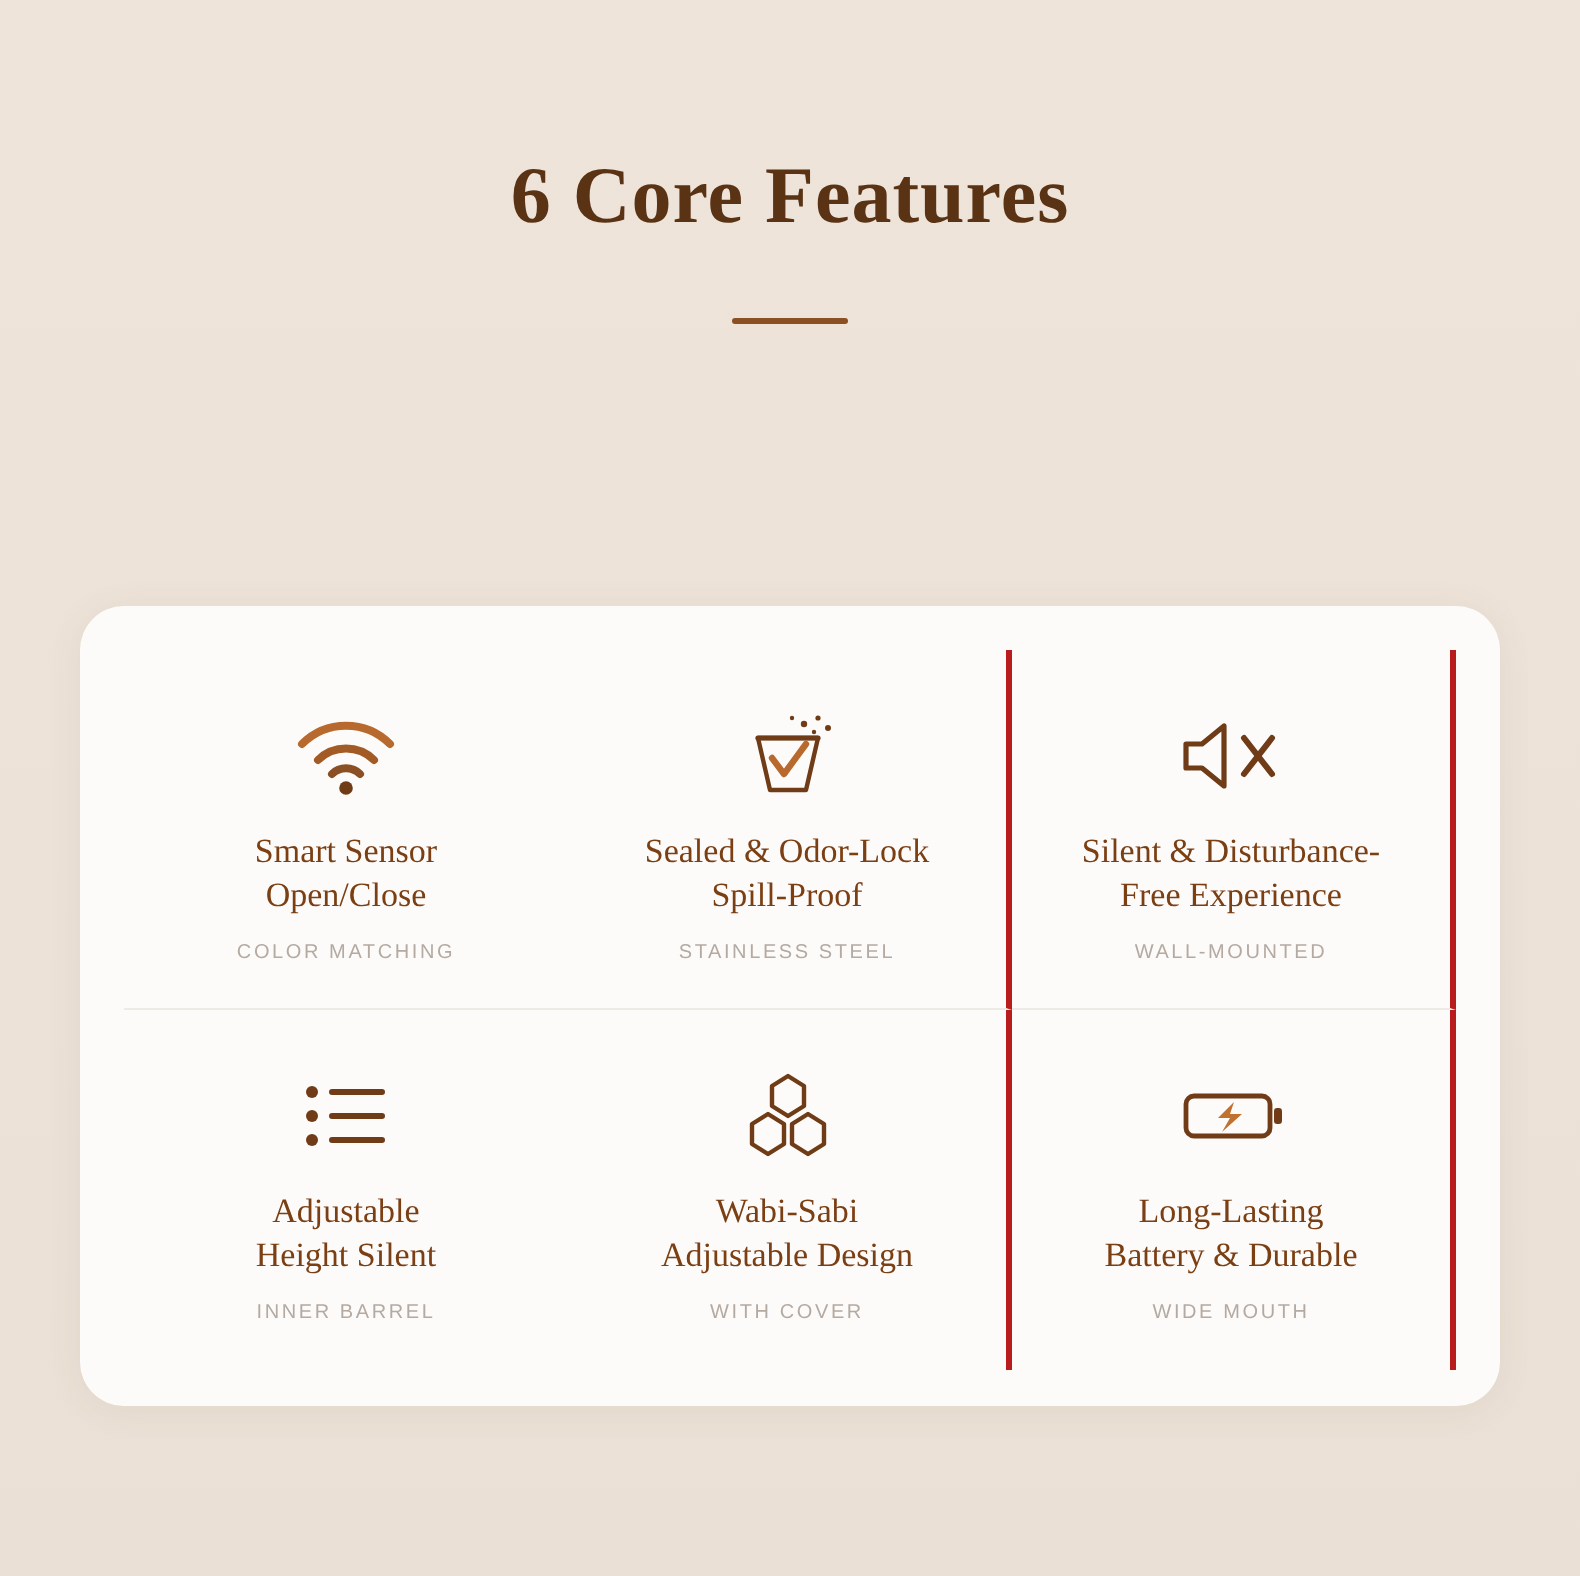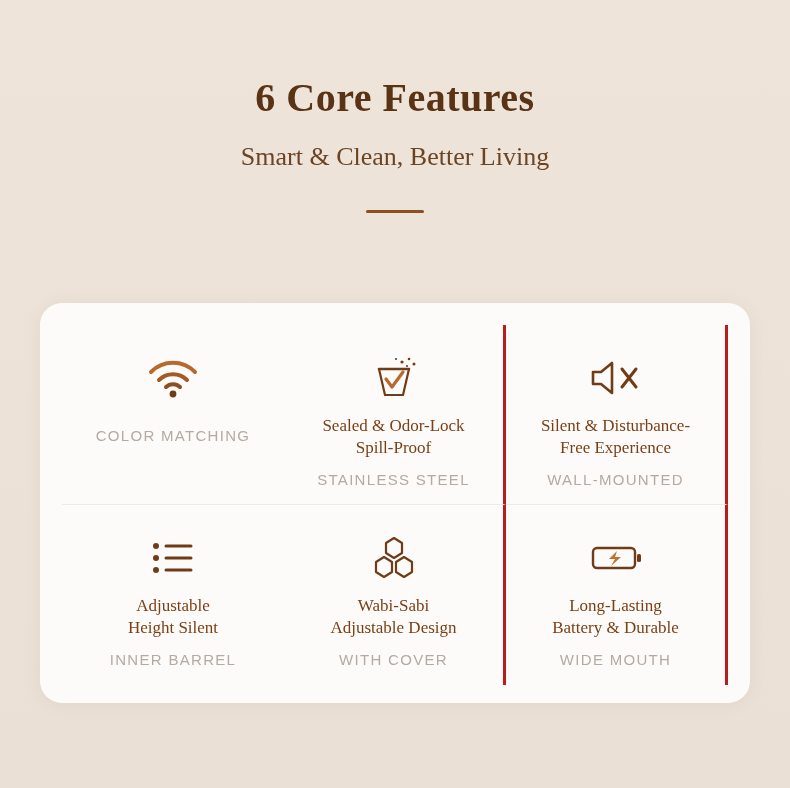--- a/index.html
+++ b/index.html
@@ -102,54 +102,55 @@
     font-size: 17px;
     color: #7b3f14;
     line-height: 1.28;
     text-align: center;
     max-width: 200px;
     white-space: pre-line;
   }
   .feat-tag {
     margin-top: 12px;
     font-family: "Liberation Sans", sans-serif;
-    font-size: 15px;
+    font-size: 10px;
     letter-spacing: 1.3px;
     color: #b4aaa2;
     text-transform: uppercase;
     text-align: right;
   }
 </style>
 </head>
 <body>
 
 <div class="page">
 
   <div class="header">
     <h1 class="title">6 Core Features</h1>
-    <h2 class="subtitle">Smart &amp; Clean, Better Living</h2>
     <div class="divider-wrap">
       <div class="divider"></div>
     </div>
   </div>
 
   <div class="card">
     <div class="grid">
 
       <div class="cell row-0 col-0">
         <div class="icon">
           <svg width="56" height="44" viewBox="0 0 56 44">
             <g fill="none" stroke="#8a4f22" stroke-width="4" stroke-linecap="round">
               <path d="M6 16 A31 31 0 0 1 50 16" stroke="#b86a2e"></path>
               <path d="M14 24 A20 20 0 0 1 42 24" stroke="#a35b26"></path>
               <path d="M21 31 A10 10 0 0 1 35 31" stroke="#8a4f22"></path>
             </g>
             <circle cx="28" cy="38" r="3.4" fill="#6f3c17"></circle>
           </svg>
         </div>
+        <div class="feat-title">Smart Sensor
+Open/Close</div>
         <div class="feat-tag">COLOR MATCHING</div>
       </div>
 
       <div class="cell row-0 col-1">
         <div class="icon">
           <svg width="56" height="50" viewBox="0 0 56 50">
             <path d="M13 16 L43 16 L37 42 L19 42 Z" fill="none" stroke="#6f3c17" stroke-width="2.2" stroke-linejoin="round"></path>
             <path d="M13 16 L43 16" stroke="#6f3c17" stroke-width="2.6" stroke-linecap="round"></path>
             <path d="M20 26 L26 34 L37 19" fill="none" stroke="#b86a2e" stroke-width="3.2" stroke-linecap="round" stroke-linejoin="round"></path>
             <g fill="#6f3c17">

